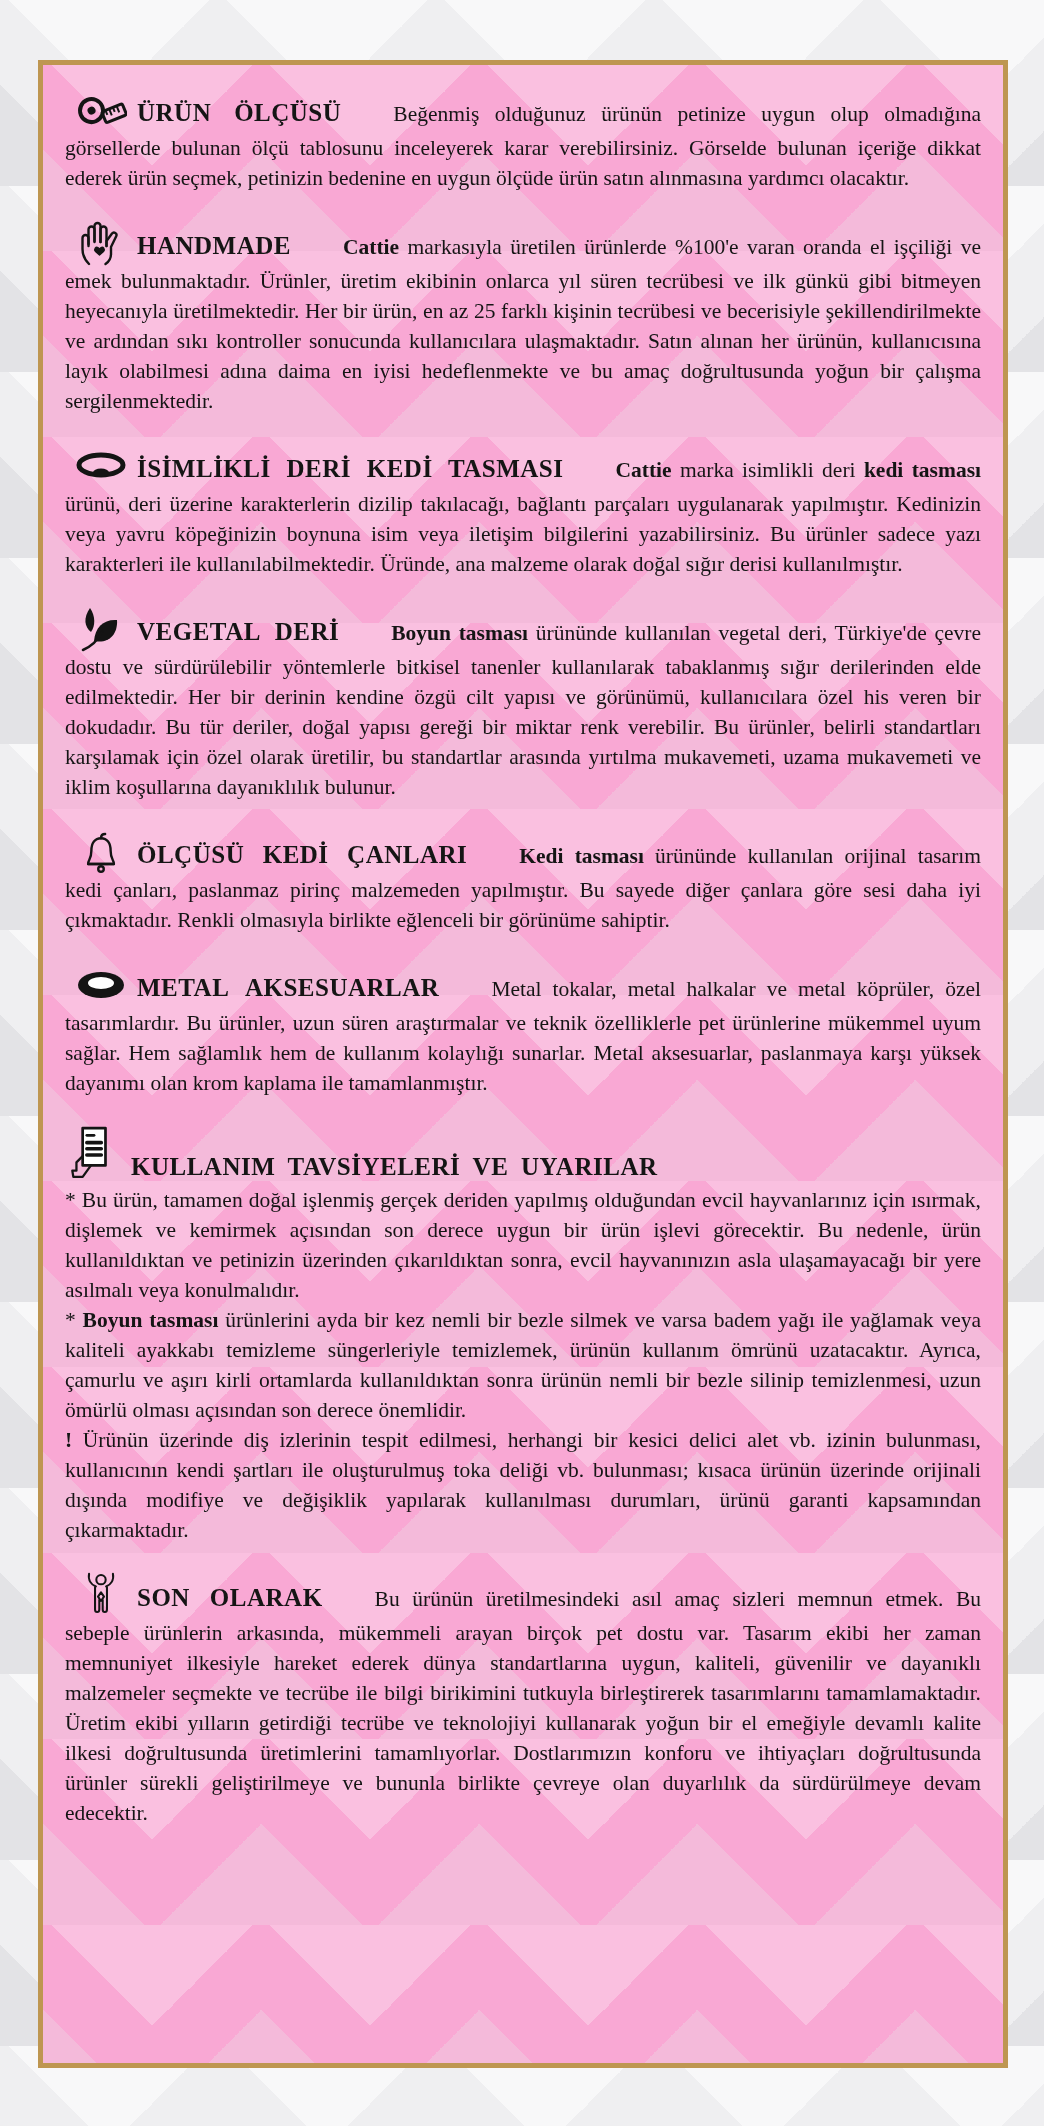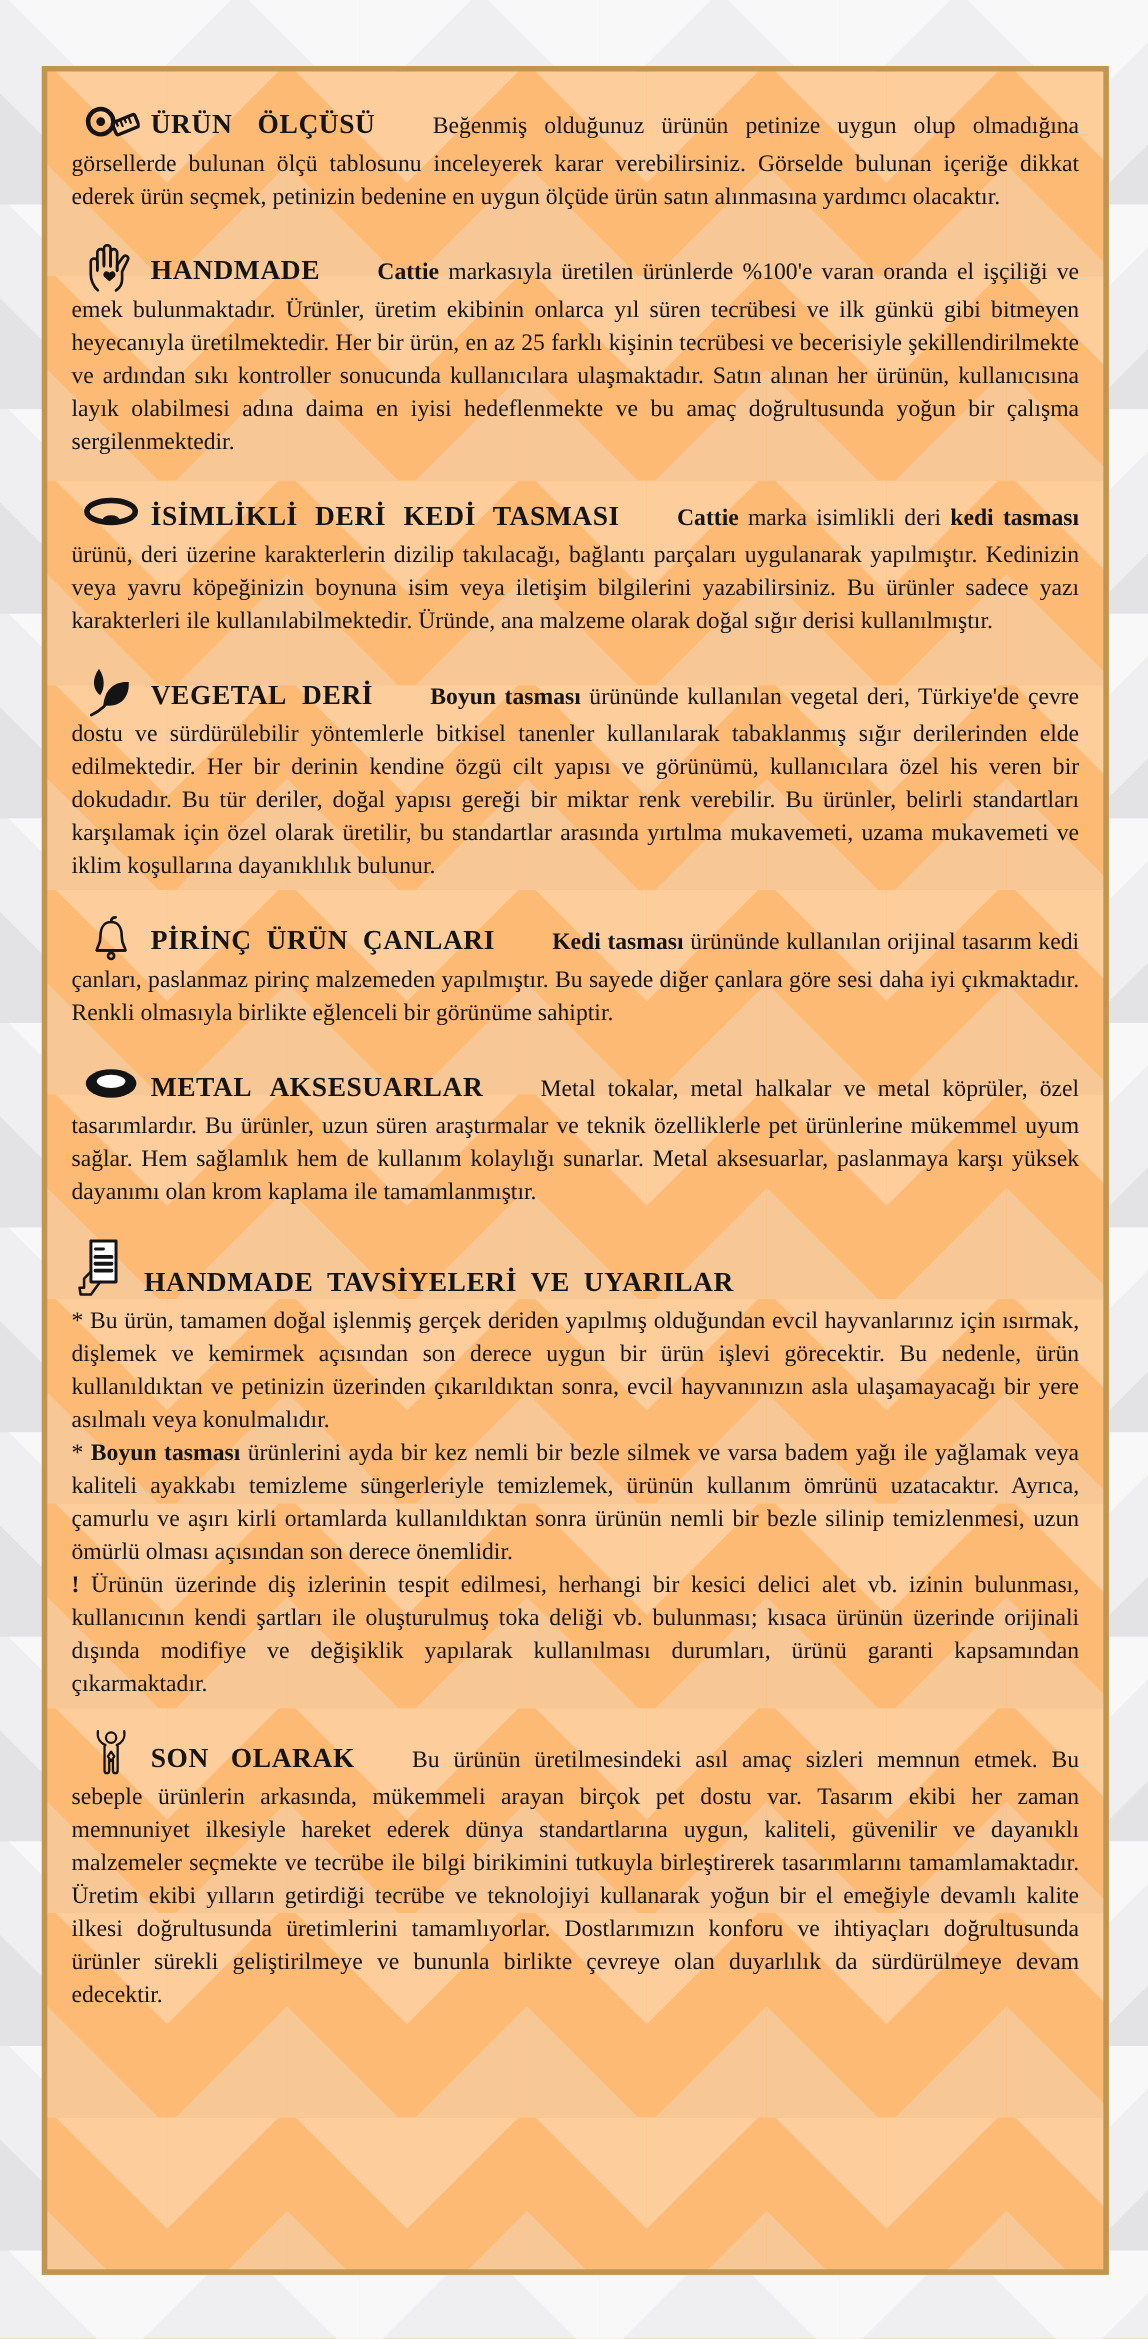--- a/index.html
+++ b/index.html
@@ -10,21 +10,21 @@
     background-image:
       linear-gradient(135deg, #f8f8f9 25%, rgba(0,0,0,0) 25%),
       linear-gradient(225deg, #f8f8f9 25%, rgba(0,0,0,0) 25%),
       linear-gradient(45deg, #e3e3e6 25%, rgba(0,0,0,0) 25%),
       linear-gradient(315deg, #e3e3e6 25%, rgba(0,0,0,0) 25%);
     background-position:109px 0,109px 0,0 0,0 0;
     background-size:218px 186px;
   }
   .content-box{
     position:absolute;left:38px;top:60px;width:970px;height:2008px;
-    box-sizing:border-box;border:5px solid #BE9651;background:#fdba74;
+    box-sizing:border-box;border:5px solid #BE9651;background:#f9a8d4;
   }
   .pattern-overlay{
     position:absolute;inset:0;pointer-events:none;opacity:.28;
     background-image:
       linear-gradient(135deg, #ffffff 25%, rgba(0,0,0,0) 25%),
       linear-gradient(225deg, #ffffff 25%, rgba(0,0,0,0) 25%),
       linear-gradient(45deg, #e9e9ec 25%, rgba(0,0,0,0) 25%),
       linear-gradient(315deg, #e9e9ec 25%, rgba(0,0,0,0) 25%);
     background-position:109px 0,109px 0,0 0,0 0;
     background-size:218px 186px;
@@ -89,38 +89,38 @@
                 <path d="M42 14c-13-1-22 7-23 21 14 3 24-6 23-21z" fill="#141414"></path>
                 <path d="M8 44c9-4 15-10 19-18" stroke="#141414" stroke-width="2.6" fill="none" stroke-linecap="round"></path>
               </svg></span><span class="sec-title">VEGETAL  DERİ</span><span class="gap"></span><span class="b">Boyun tasması</span><span> ürününde kullanılan vegetal deri, Türkiye'de çevre dostu ve sürdürülebilir yöntemlerle bitkisel tanenler kullanılarak tabaklanmış sığır derilerinden elde edilmektedir. Her bir derinin kendine özgü cilt yapısı ve görünümü, kullanıcılara özel his veren bir dokudadır. Bu tür deriler, doğal yapısı gereği bir miktar renk verebilir. Bu ürünler, belirli standartları karşılamak için özel olarak üretilir, bu standartlar arasında yırtılma mukavemeti, uzama mukavemeti ve iklim koşullarına dayanıklılık bulunur.</span></p>
         </div>
         <div class="section">
           <p class="body"><span class="sec-icon"><svg viewBox="0 0 52 50" fill="none" stroke="#141414" stroke-width="2.6" stroke-linecap="round" stroke-linejoin="round">
                 <path d="M26 10c0-2.8 1.8-4.6 4.5-4.6"></path>
                 <path d="M12 38c0-5 3.5-4.5 3.5-14C15.5 15 19.5 10 26 10s10.5 5 10.5 14c0 9.5 3.5 9 3.5 14z"></path>
                 <path d="M12 38h28"></path>
                 <circle cx="26" cy="43.5" r="3"></circle>
-              </svg></span><span class="sec-title">PİRİNÇ  ÜRÜN  ÇANLARI</span><span class="gap"></span><span class="b">Kedi tasması</span><span> ürününde kullanılan orijinal tasarım kedi çanları, paslanmaz pirinç malzemeden yapılmıştır. Bu sayede diğer çanlara göre sesi daha iyi çıkmaktadır. Renkli olmasıyla birlikte eğlenceli bir görünüme sahiptir.</span></p>
+              </svg></span><span class="sec-title">ÖLÇÜSÜ  KEDİ  ÇANLARI</span><span class="gap"></span><span class="b">Kedi tasması</span><span> ürününde kullanılan orijinal tasarım kedi çanları, paslanmaz pirinç malzemeden yapılmıştır. Bu sayede diğer çanlara göre sesi daha iyi çıkmaktadır. Renkli olmasıyla birlikte eğlenceli bir görünüme sahiptir.</span></p>
         </div>
         <div class="section">
           <p class="body"><span class="sec-icon"><svg viewBox="0 0 52 32">
                 <ellipse cx="26" cy="16" rx="23" ry="13" fill="#141414"></ellipse>
                 <ellipse cx="26" cy="14" rx="13" ry="6" fill="#fefefe"></ellipse>
                 <path d="M20 11c3 1 3 5 0 6m6-7c3 1 3 6 0 7m6-6c3 1 3 5 0 6" stroke="#fefefe" stroke-width="1.6" fill="none"></path>
               </svg></span><span class="sec-title">METAL  AKSESUARLAR</span><span class="gap"></span><span>Metal tokalar, metal halkalar ve metal köprüler, özel tasarımlardır. Bu ürünler, uzun süren araştırmalar ve teknik özelliklerle pet ürünlerine mükemmel uyum sağlar. Hem sağlamlık hem de kullanım kolaylığı sunarlar. Metal aksesuarlar, paslanmaya karşı yüksek dayanımı olan krom kaplama ile tamamlanmıştır.</span></p>
         </div>
         <div class="section">
           <div class="sec-head">
             <span class="sec-icon"><svg viewBox="0 0 52 54" fill="none" stroke="#141414" stroke-width="2.6" stroke-linecap="round" stroke-linejoin="round">
                 <rect x="17" y="3" width="22" height="36" fill="#fff"></rect>
                 <path d="M21 10h7"></path>
                 <path d="M21 17h14M21 23h14M21 29h14" stroke-width="3.4"></path>
                 <path d="M17 30l-6 6v8h-4l1 6h9l8-11" stroke-width="2.2"></path>
               </svg></span>
-            <span class="sec-title">HANDMADE TAVSİYELERİ VE UYARILAR</span>
+            <span class="sec-title">KULLANIM TAVSİYELERİ VE UYARILAR</span>
           </div>
           <p class="body"><span>* Bu ürün, tamamen doğal işlenmiş gerçek deriden yapılmış olduğundan evcil hayvanlarınız için ısırmak, dişlemek ve kemirmek açısından son derece uygun bir ürün işlevi görecektir. Bu nedenle, ürün kullanıldıktan ve petinizin üzerinden çıkarıldıktan sonra, evcil hayvanınızın asla ulaşamayacağı bir yere asılmalı veya konulmalıdır.</span></p>
           <p class="body"><span>* </span><span class="b">Boyun tasması</span><span> ürünlerini ayda bir kez nemli bir bezle silmek ve varsa badem yağı ile yağlamak veya kaliteli ayakkabı temizleme süngerleriyle temizlemek, ürünün kullanım ömrünü uzatacaktır. Ayrıca, çamurlu ve aşırı kirli ortamlarda kullanıldıktan sonra ürünün nemli bir bezle silinip temizlenmesi, uzun ömürlü olması açısından son derece önemlidir.</span></p>
           <p class="body"><span class="b">! </span><span>Ürünün üzerinde diş izlerinin tespit edilmesi, herhangi bir kesici delici alet vb. izinin bulunması, kullanıcının kendi şartları ile oluşturulmuş toka deliği vb. bulunması; kısaca ürünün üzerinde orijinali dışında modifiye ve değişiklik yapılarak kullanılması durumları, ürünü garanti kapsamından çıkarmaktadır.</span></p>
         </div>
         <div class="section">
           <p class="body"><span class="sec-icon"><svg viewBox="0 0 52 54" fill="none" stroke="#141414" stroke-width="2.4" stroke-linecap="round" stroke-linejoin="round">
                 <circle cx="26" cy="9" r="5.5"></circle>
                 <path d="M12 2c-1.5 8 3 13 8 15"></path>
                 <path d="M40 2c1.5 8-3 13-8 15"></path>

